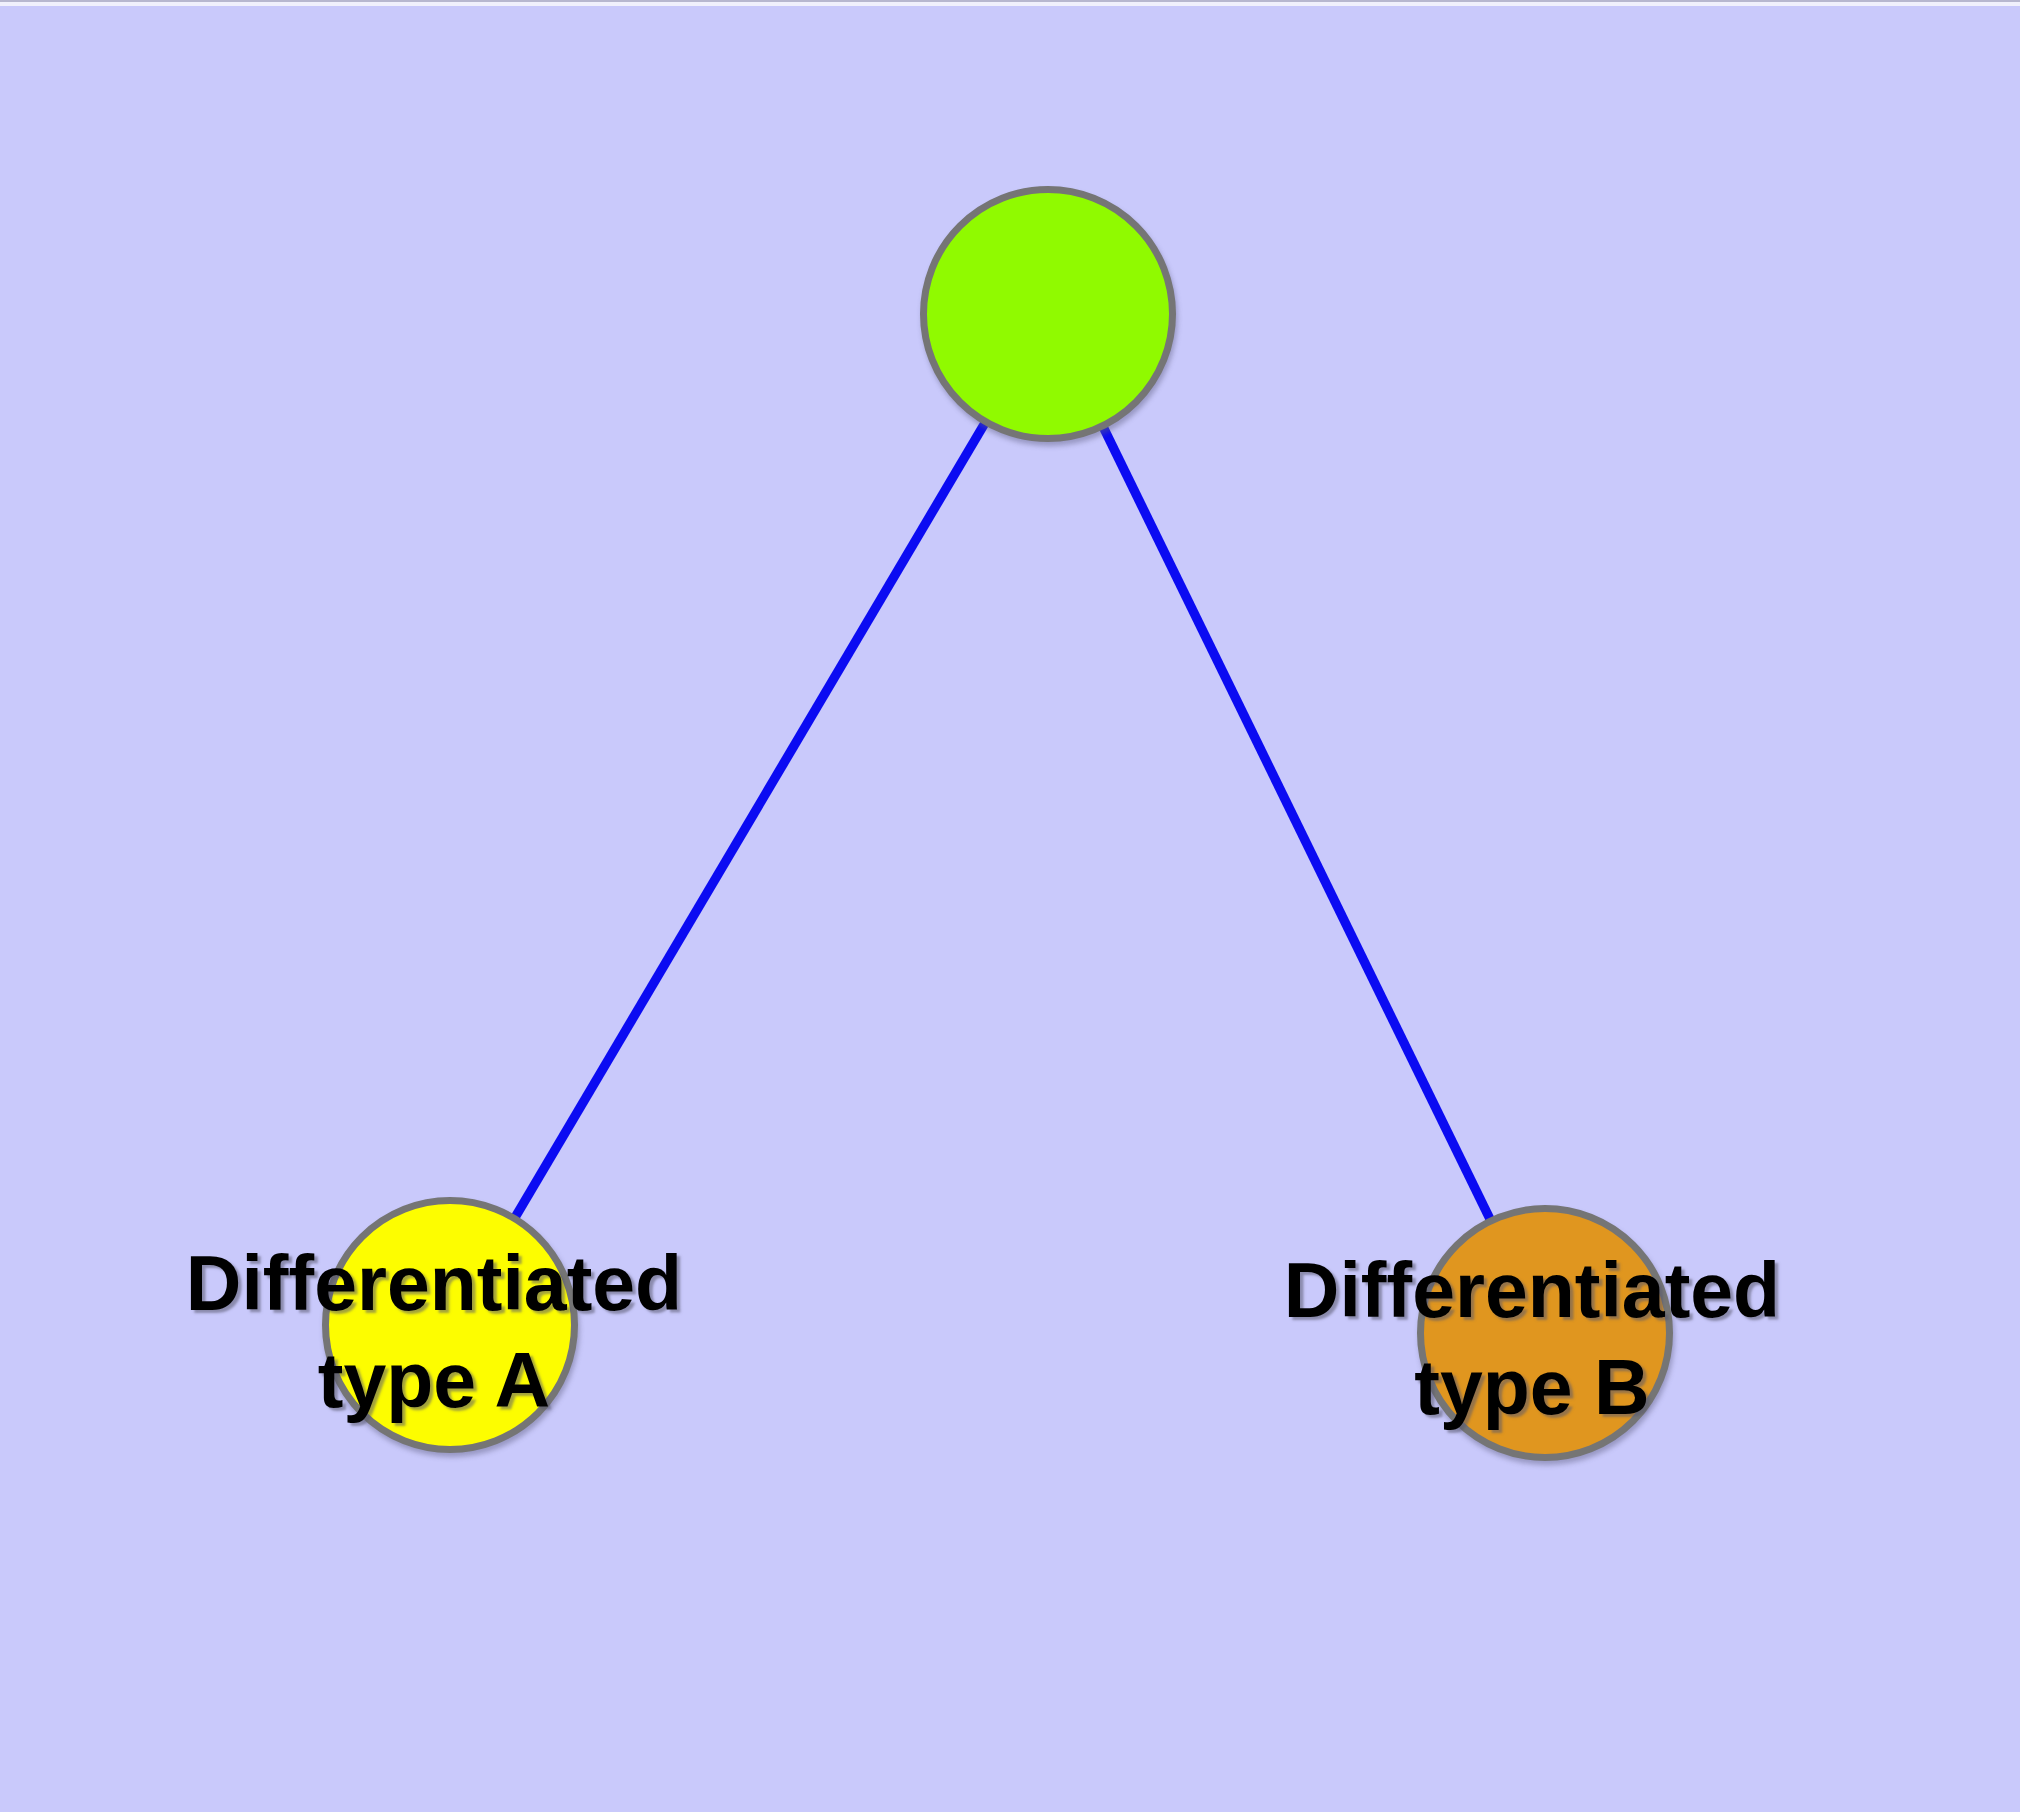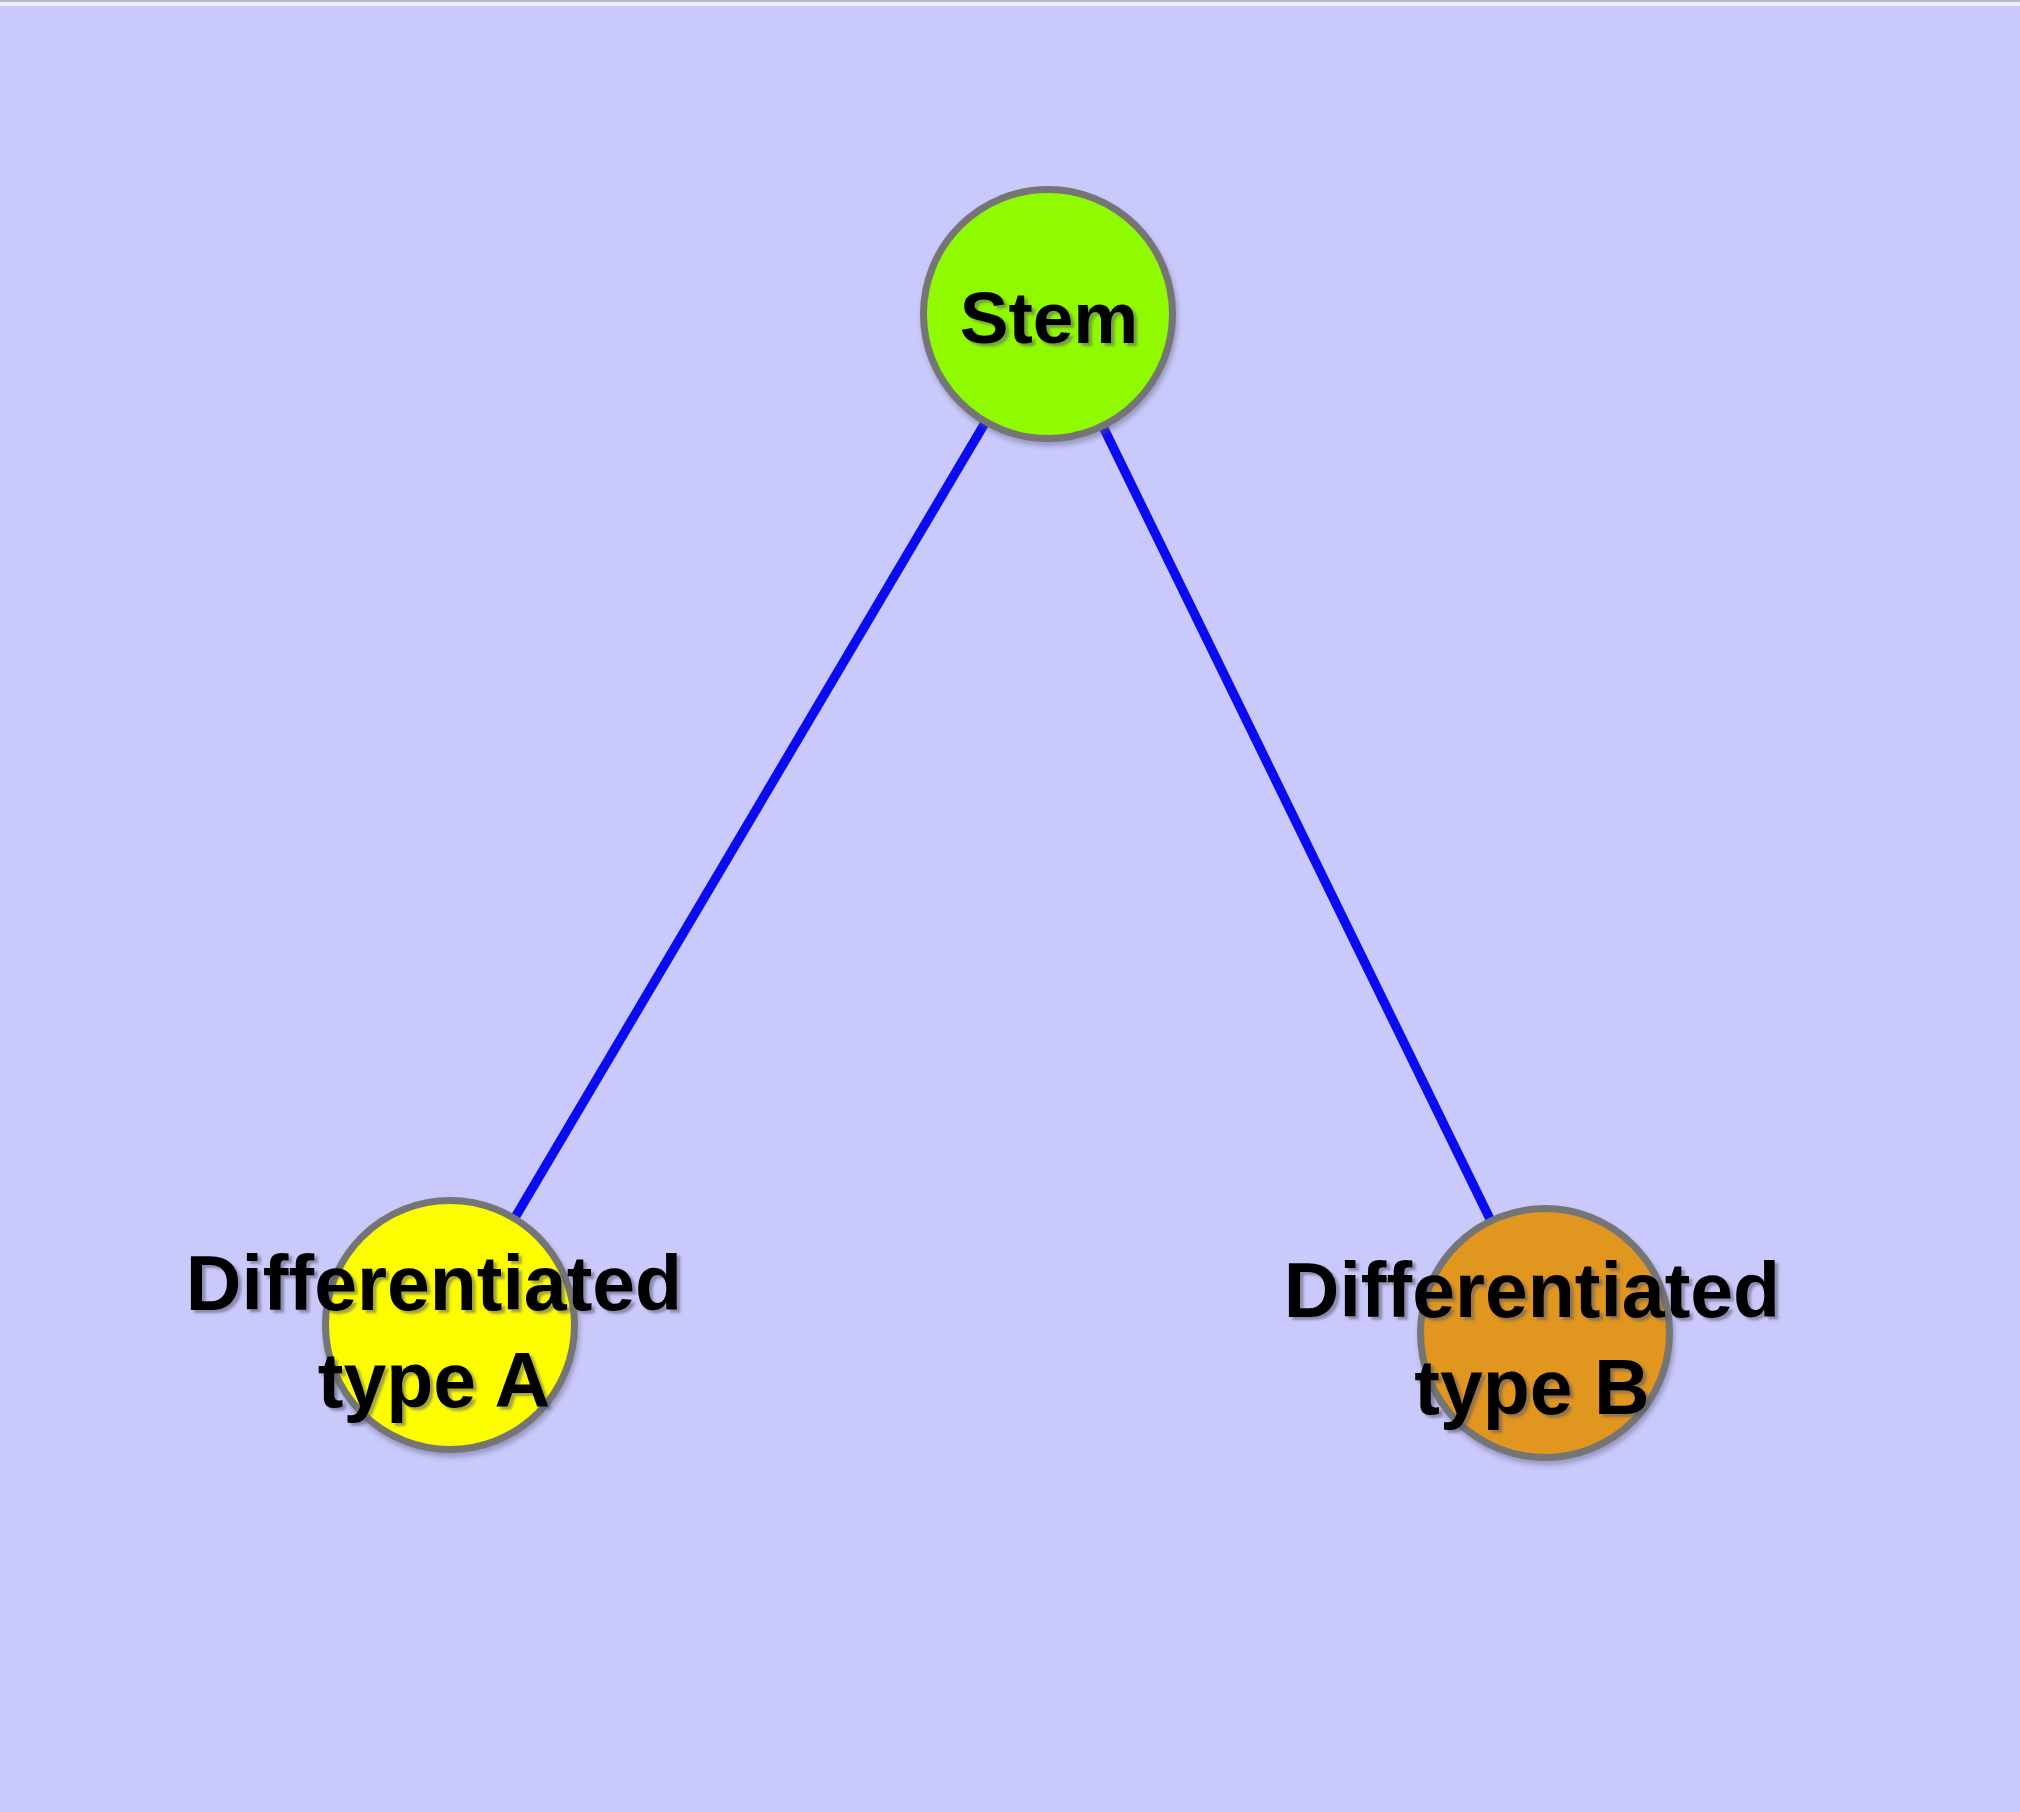--- a/index.html
+++ b/index.html
@@ -77,20 +77,19 @@
 
   <svg class="edges" width="2021" height="1812" viewBox="0 0 2384 2138">
     <line x1="1237" y1="372" x2="532" y2="1564" stroke-width="11" stroke="#0b0bf2"></line>
     <line x1="1237" y1="372" x2="1824" y2="1574" stroke-width="11" stroke="#0b0bf2"></line>
   </svg>
 
   <div class="node node-stem" style="background: rgb(144, 250, 0);"></div>
   <div class="node node-type-a" style="background: rgb(253, 253, 0);"></div>
   <div class="node node-type-b" style="background: rgb(224, 150, 31);"></div>
 
-  <div class="node-label label-stem">Stem</div>
   <div class="node-label label-type-a">Differentiated
 type A</div>
   <div class="node-label label-type-b">Differentiated
 type B</div>
 
 </div>
 
 
 </body></html>

